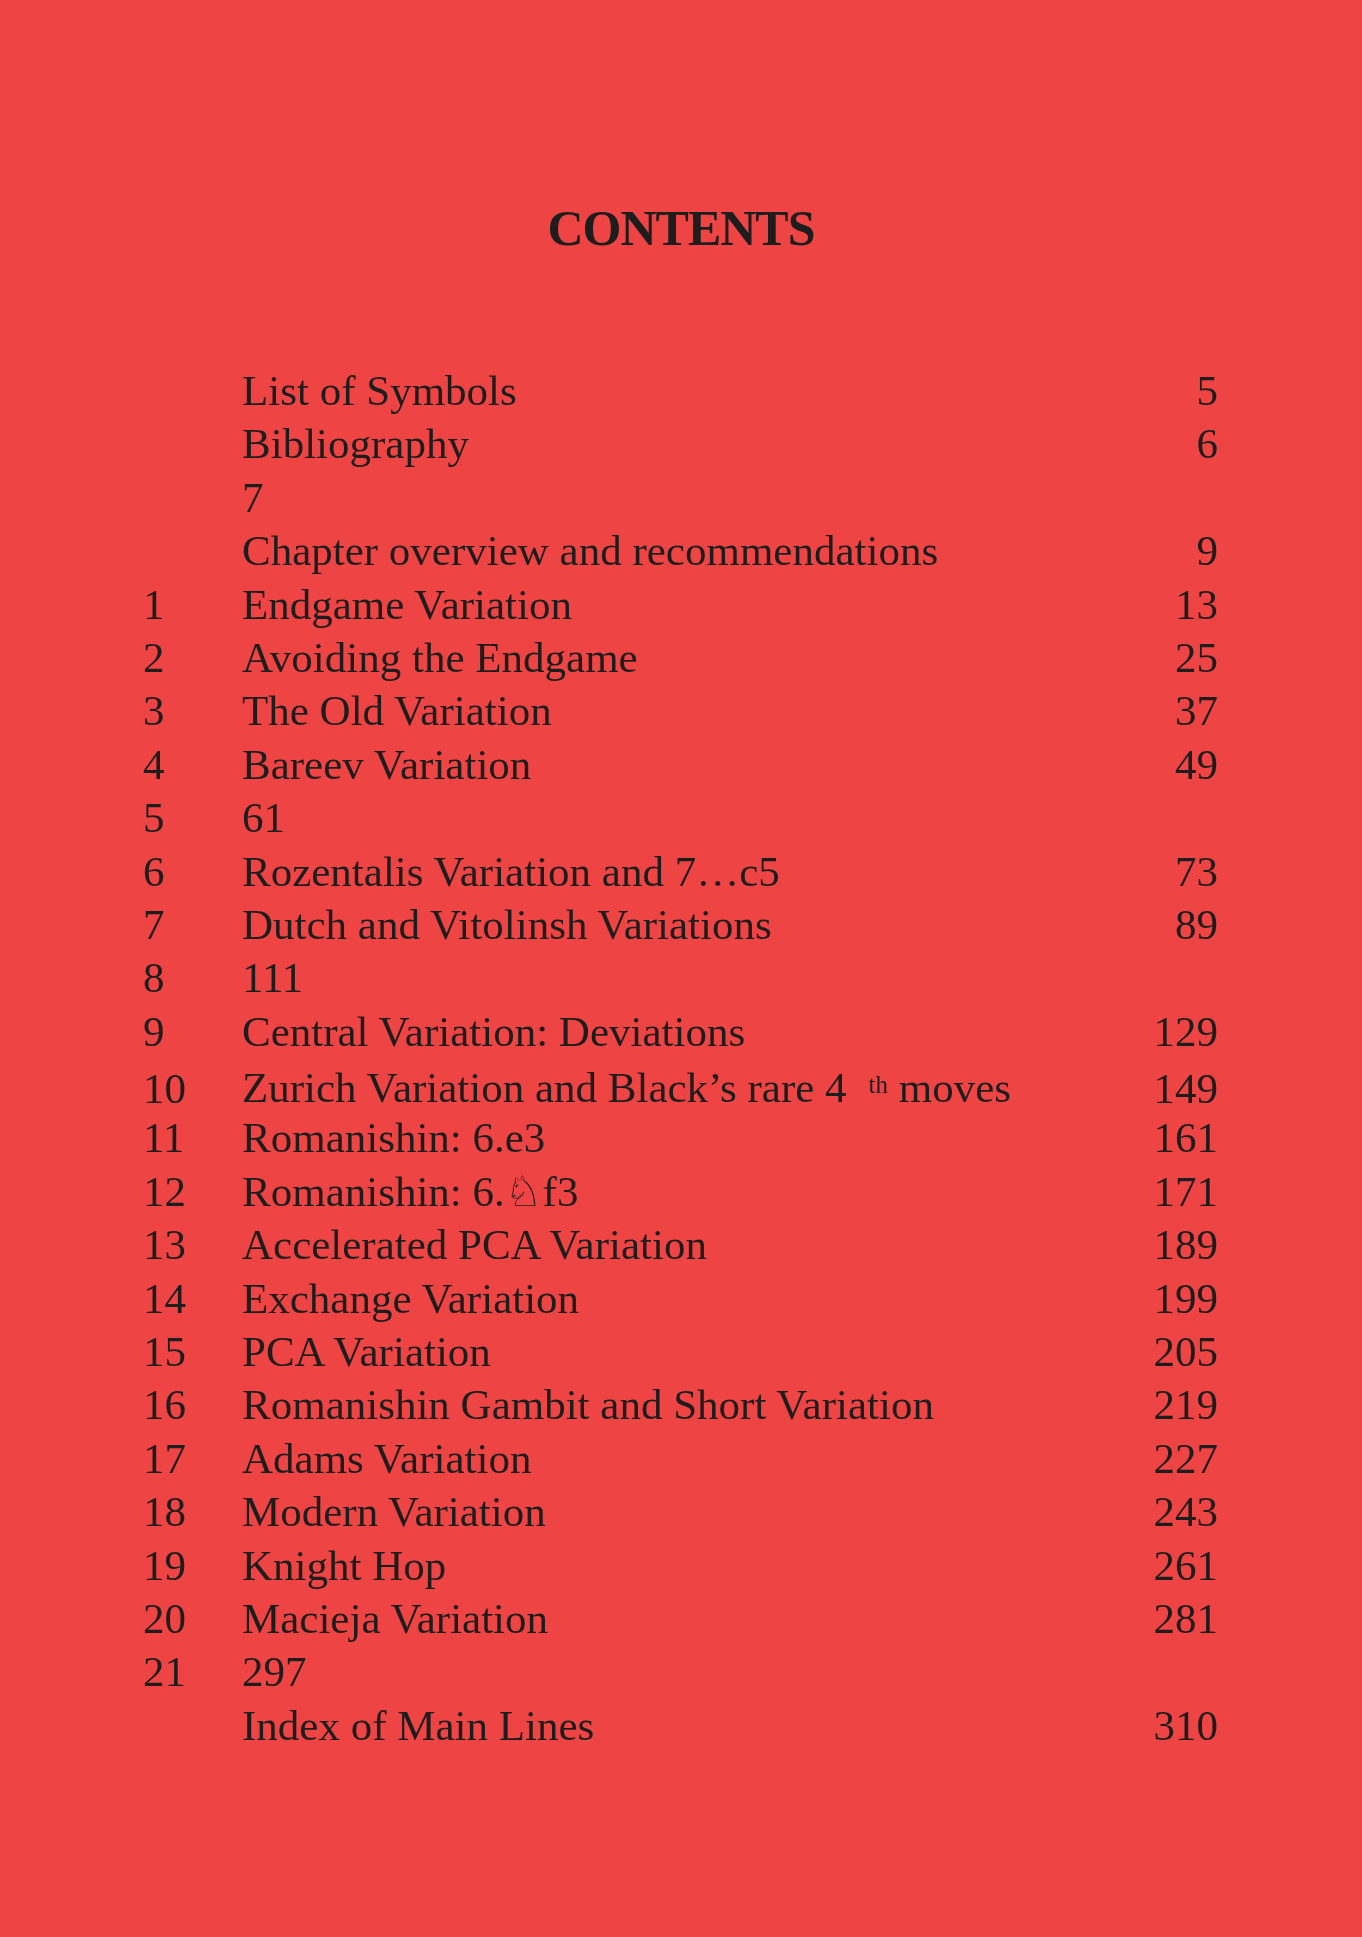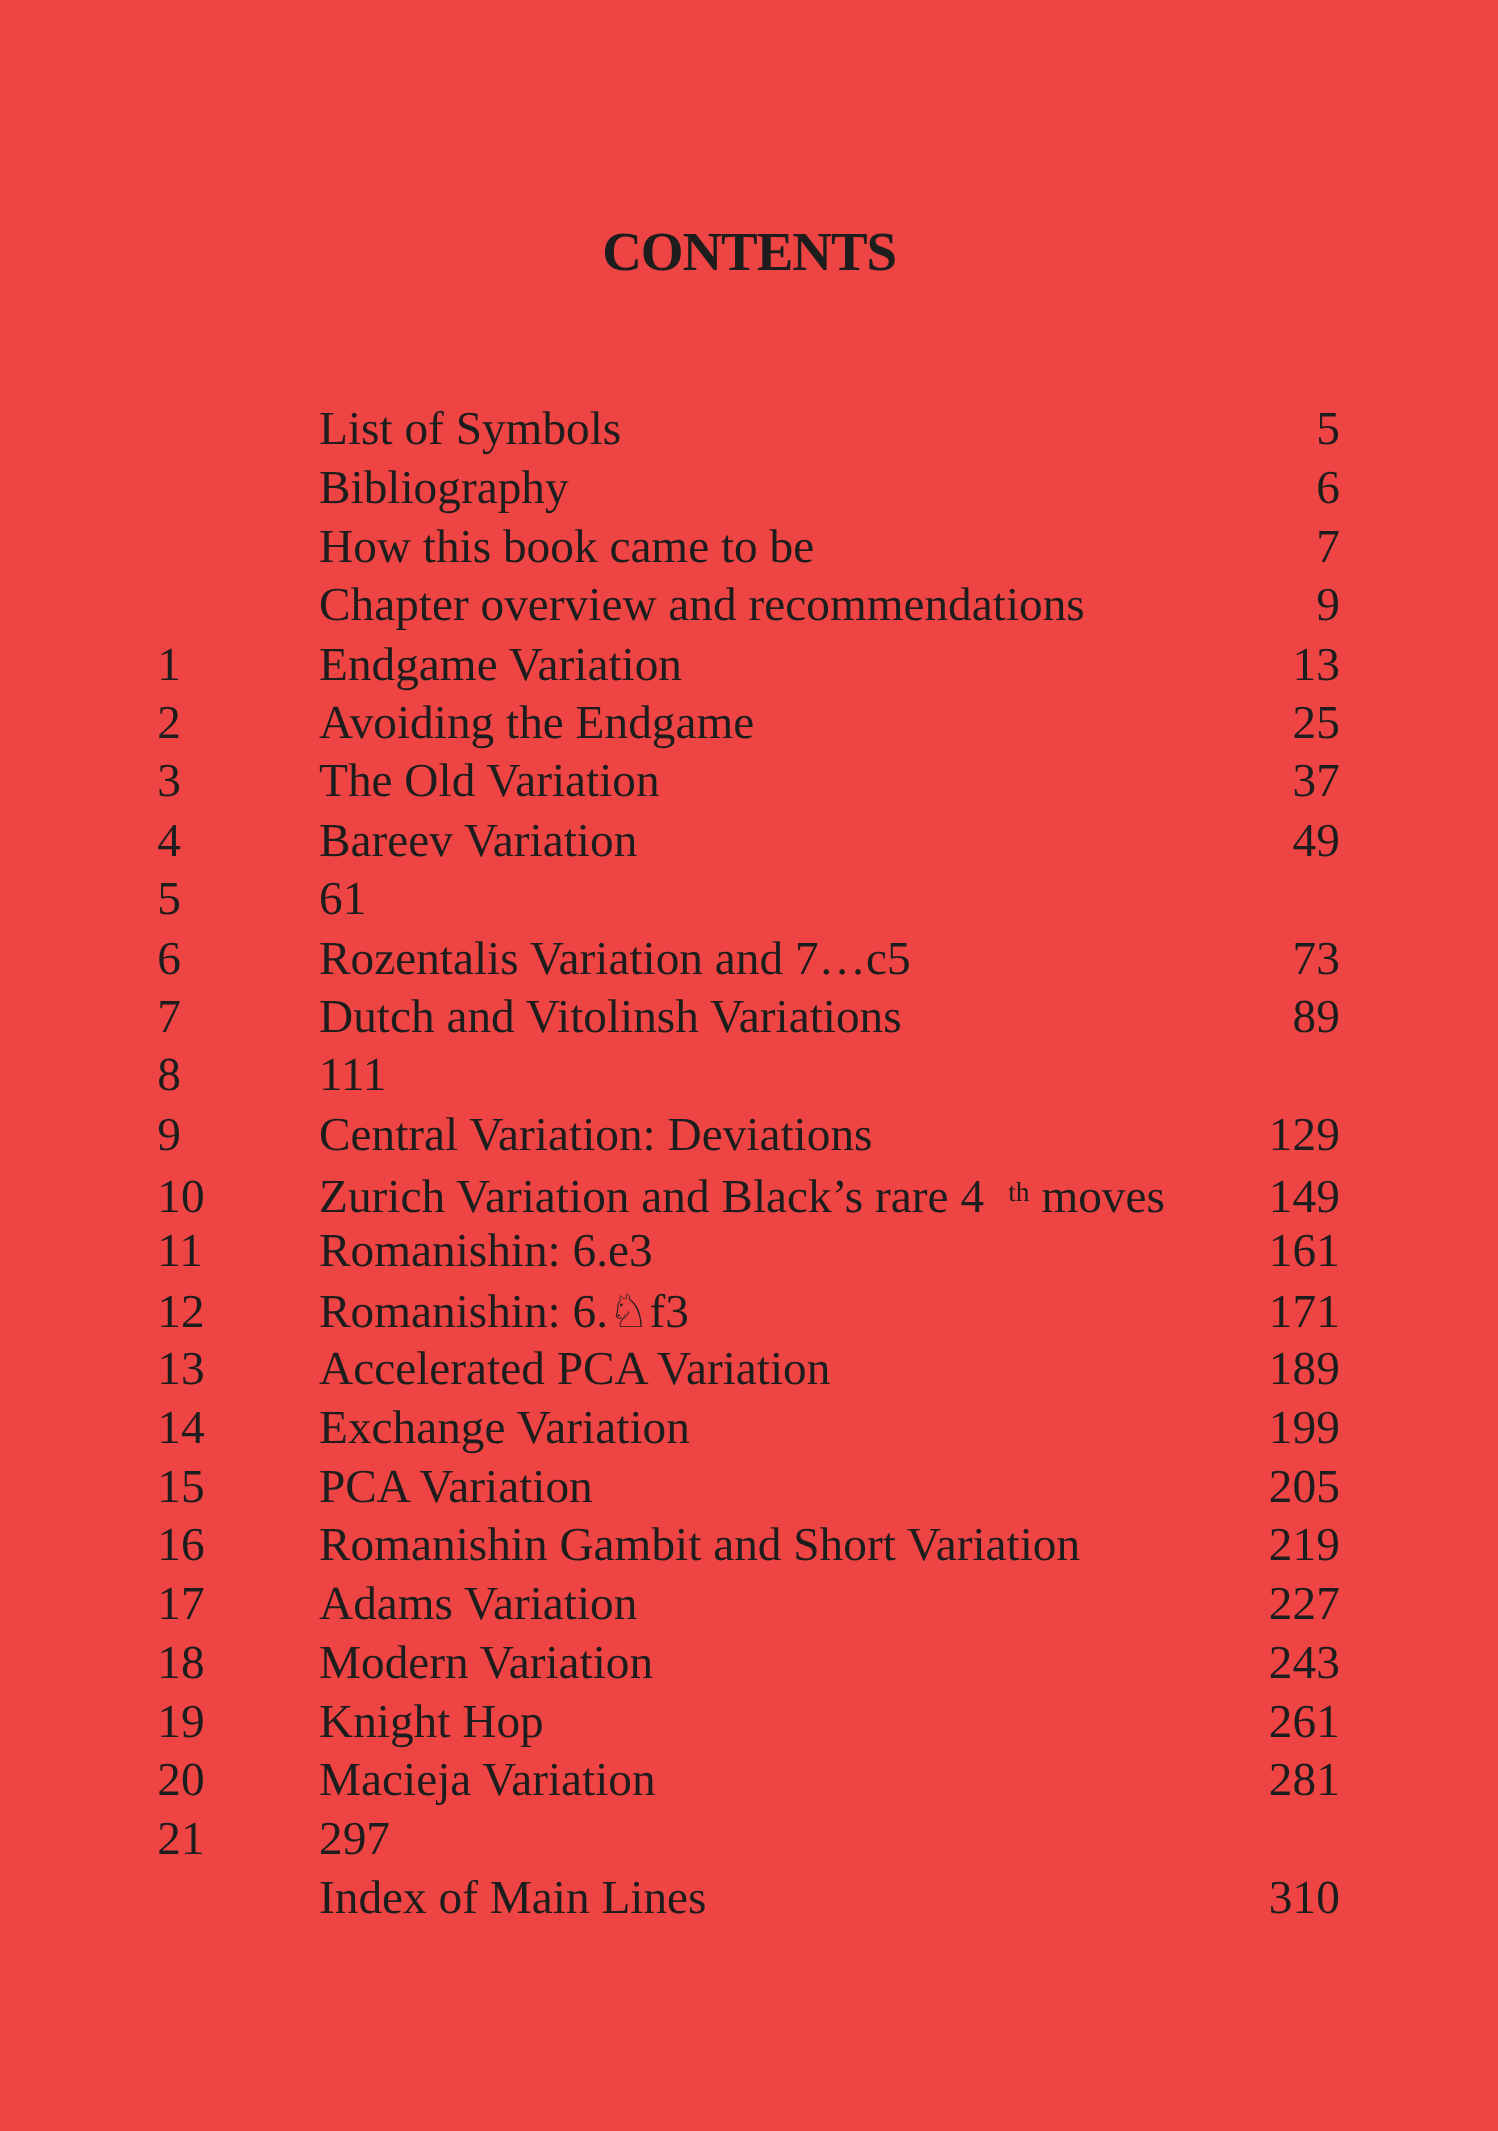--- a/index.html
+++ b/index.html
@@ -35,21 +35,20 @@
     left: 143px;
     width: 1075px;
   }
   .toc-row {
     display: flex;
     align-items: baseline;
     height: 53.4px;
     line-height: 53.4px;
     font-size: 43px;
     white-space: nowrap;
-    gap: 48px;
   }
   .chapter-number {
     flex: 0 0 99px;
     width: 99px;
   }
   .chapter-title {
     flex: 1 1 auto;
     overflow: visible;
   }
   .page-number {
@@ -80,21 +79,20 @@
   </div>
 
   <div class="toc-row">
     <span class="chapter-number"></span>
     <span class="chapter-title">Bibliography</span>
     <span class="page-number">6</span>
   </div>
 
   <div class="toc-row">
     <span class="chapter-number"></span>
-    <span class="chapter-title">How this book came to be</span>
     <span class="page-number">7</span>
   </div>
 
   <div class="toc-row">
     <span class="chapter-number"></span>
     <span class="chapter-title">Chapter overview and recommendations</span>
     <span class="page-number">9</span>
   </div>
 
   <div class="toc-row">

